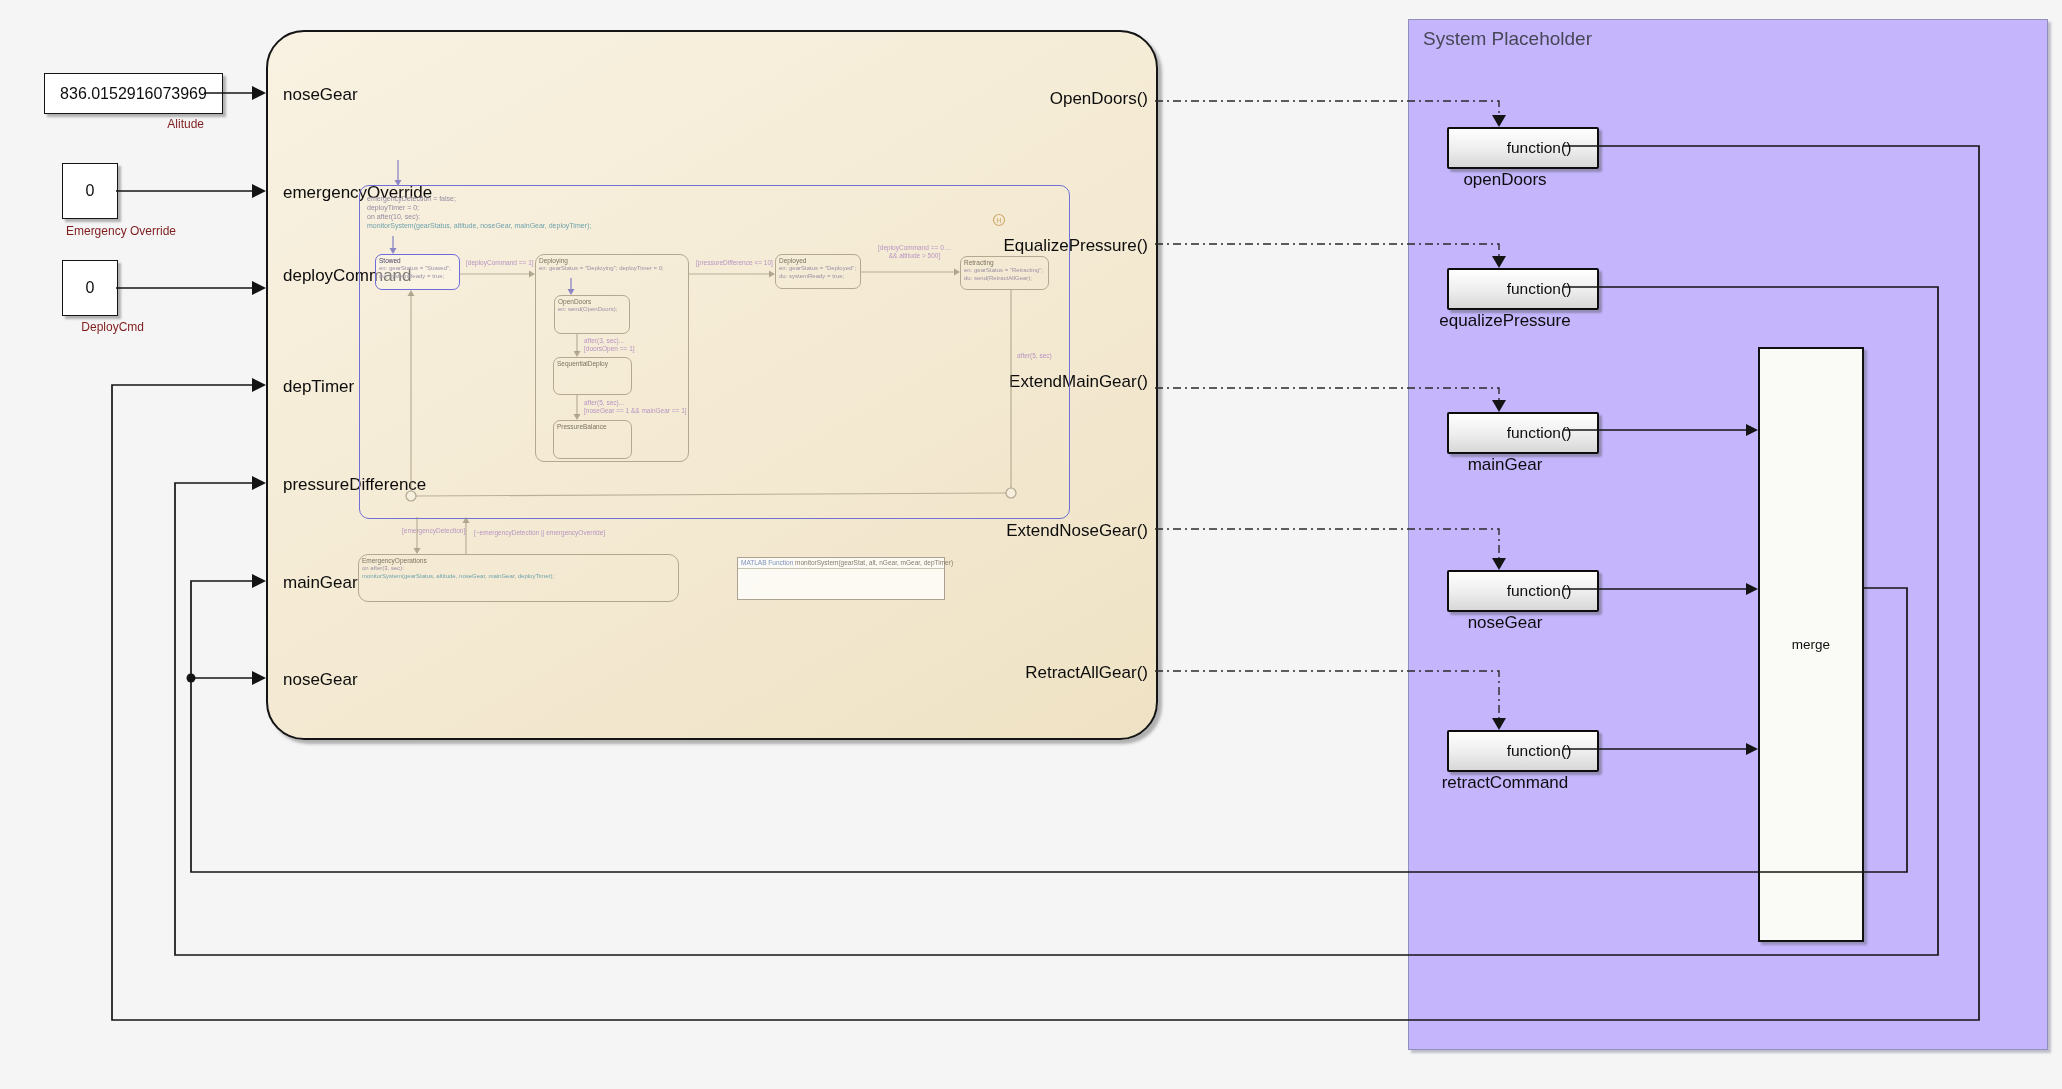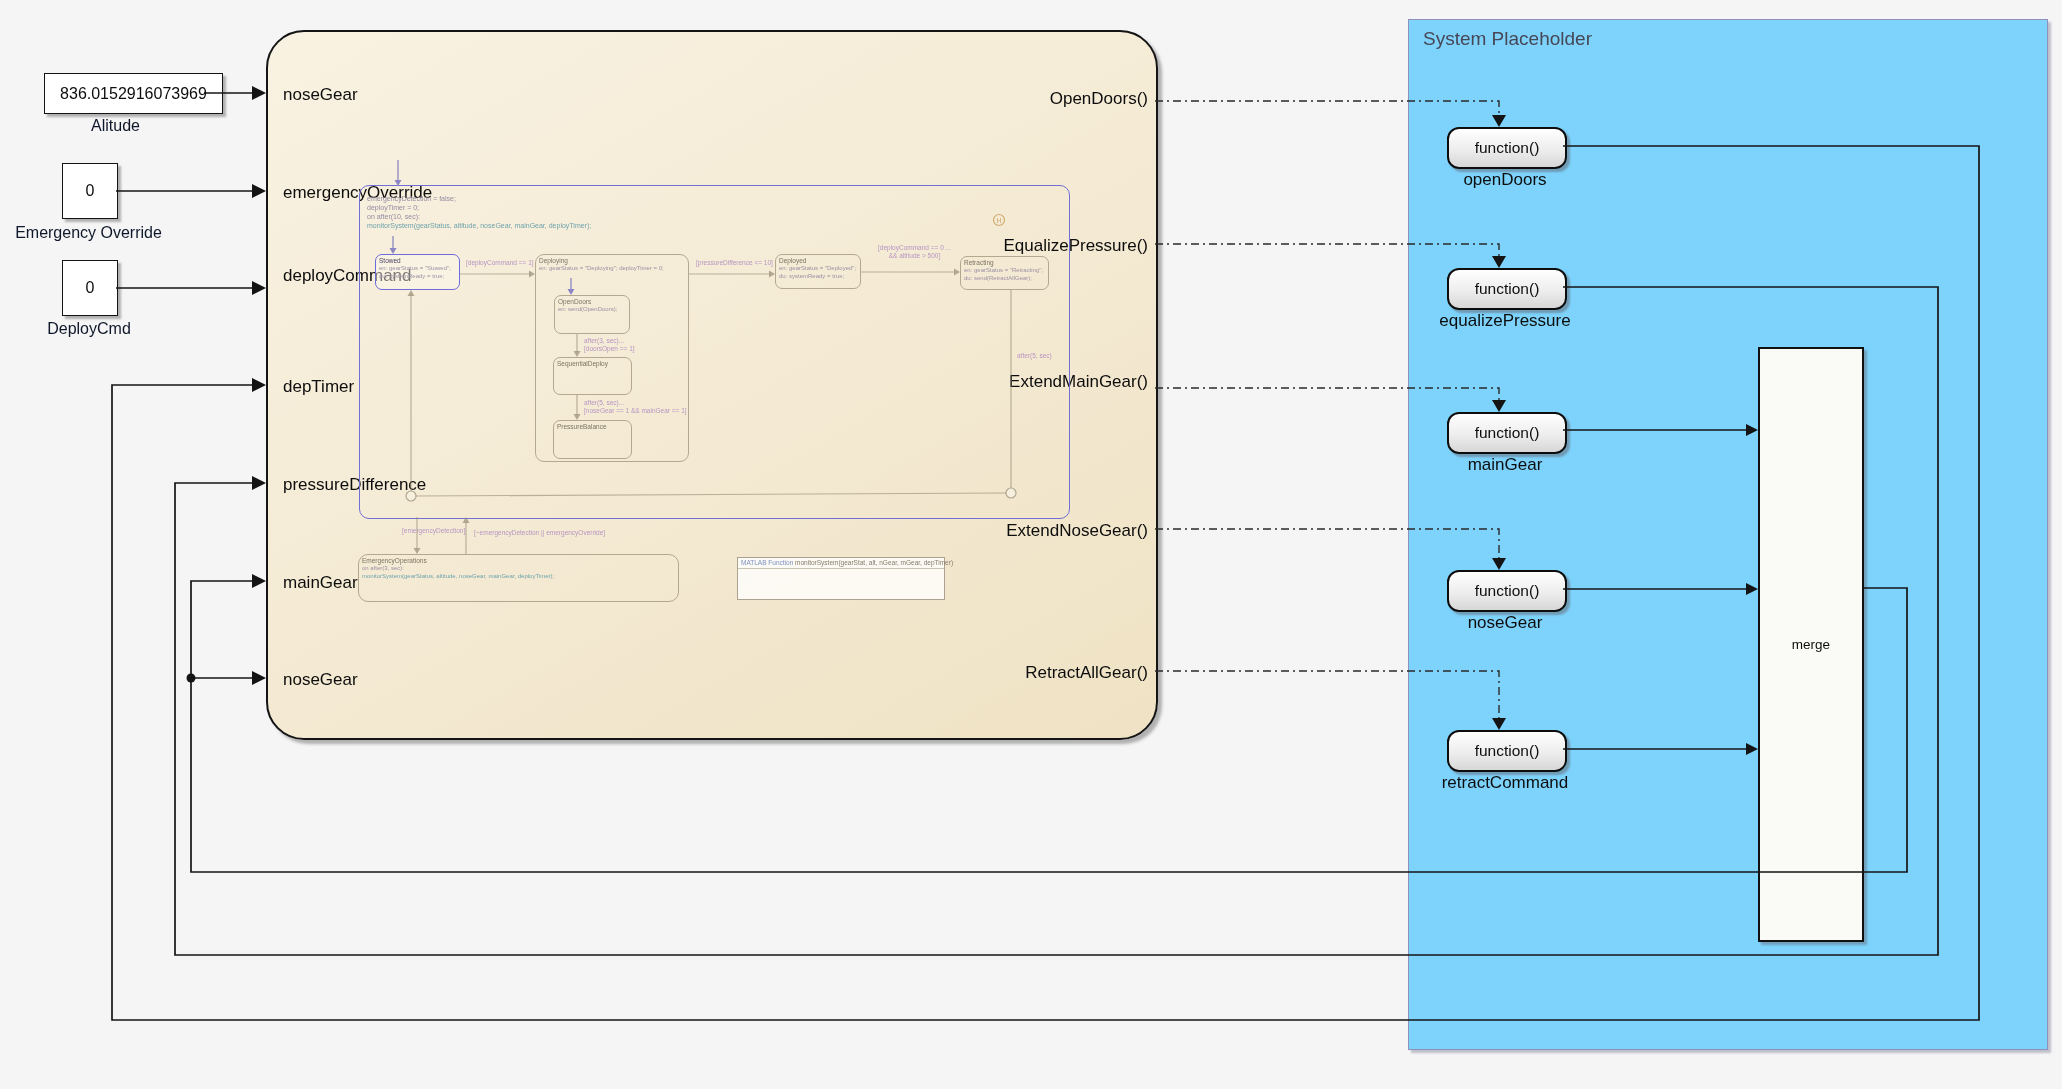--- a/index.html
+++ b/index.html
@@ -3,21 +3,21 @@
 <meta charset="utf-8">
 <style>
   html,body{margin:0;padding:0;}
   body{font-family:"Liberation Sans", sans-serif; background:#e9e9ea;}
   #canvas{position:relative;width:2062px;height:1089px;background:#f5f5f6;overflow:hidden;}
 
   
   .const-block{position:absolute;background:#ffffff;border:1.8px solid #141414;
     box-shadow:3px 3px 2px rgba(120,120,120,.55);display:flex;align-items:center;justify-content:center;
     font-size:16px;color:#0d0d0d;}
-  .blk-label{position:absolute;text-align:center;font-size:16px;color:#0f172a;}
+  .blk-label{position:absolute;text-align:right;font-size:12px;color:#7f1d1d;}
 
   
   #chart-block{position:absolute;left:266px;top:30px;width:888px;height:706px;
     border:2.6px solid #141414;border-radius:38px;
     background:linear-gradient(150deg,#f9f2e2 0%,#f4ead3 55%,#efe2c4 100%);
     box-shadow:4px 4px 3px rgba(110,110,110,.5);}
   .port-in{position:absolute;left:15px;transform:translateY(-50%);font-size:17px;color:#0d0d0d;white-space:nowrap;}
   .port-out{position:absolute;right:8px;transform:translateY(-50%);font-size:17px;color:#0d0d0d;white-space:nowrap;}
   #chart-label{position:absolute;left:266px;top:748px;width:888px;text-align:center;font-size:17px;color:#0d0d0d;}
 
@@ -32,27 +32,27 @@
   .sf-line.teal{color:#6fa3ad;}
   .sf-tlabel{position:absolute;font-size:6.5px;line-height:8px;color:#b794c2;white-space:nowrap;}
   .sf-roottext{position:absolute;font-size:7px;line-height:9px;color:#948ba2;white-space:nowrap;}
   .matlab-box{position:absolute;background:rgba(253,252,247,.9);border:1px solid rgba(150,140,120,.8);box-sizing:border-box;}
   .matlab-head{font-size:6.5px;line-height:10px;padding:0 3px;border-bottom:1px solid rgba(150,140,120,.5);white-space:nowrap;}
   .matlab-kind{color:#7b8fc2;}
   .matlab-sig{color:#857b6d;}
 
   
   #placeholder{position:absolute;left:1408px;top:19px;width:640px;height:1031px;
-    background:#7dd3fc;border:1.6px solid #8f91ba;box-sizing:border-box;
+    background:#c4b5fd;border:1.6px solid #8f91ba;box-sizing:border-box;
     box-shadow:3px 3px 2px rgba(110,110,140,.4);}
   #placeholder-title{position:absolute;left:14px;top:8px;font-size:19px;color:#474757;}
-  .fn-block{position:absolute;left:1447px;width:116px;height:38px;border:2.8px solid #0d0d0d;border-radius:12px;
+  .fn-block{position:absolute;left:1447px;width:116px;height:38px;border:2.8px solid #0d0d0d;border-radius:2px;
     background:linear-gradient(#ffffff,#ededed 55%,#d7d7d7 100%);
     box-shadow:3px 3px 2px rgba(100,100,110,.5);
-    display:flex;align-items:center;justify-content:center;font-size:15.5px;color:#0d0d0d;}
+    display:flex;align-items:center;justify-content:center;font-size:15.5px;color:#0d0d0d;padding-left:32px;}
   .fn-name{position:absolute;left:1415px;width:180px;text-align:center;font-size:17px;color:#0d0d0d;}
   #merge-block{position:absolute;left:1758px;top:347px;width:106px;height:595px;background:#fafaf7;
     border:2px solid #111;box-sizing:border-box;box-shadow:3px 3px 2px rgba(100,100,110,.45);
     display:flex;align-items:center;justify-content:center;font-size:13.5px;color:#0d0d0d;}
 
   svg{position:absolute;left:0;top:0;}
   .wire{stroke:#141414;stroke-width:1.7;fill:none;}
   .dash{stroke:#2a2a2a;stroke-width:1.4;fill:none;stroke-dasharray:8 4 2 4;}
   .ah{fill:#141414;stroke:none;}
   .sf-wire{stroke:rgba(150,138,115,.62);stroke-width:1.2;fill:none;}

